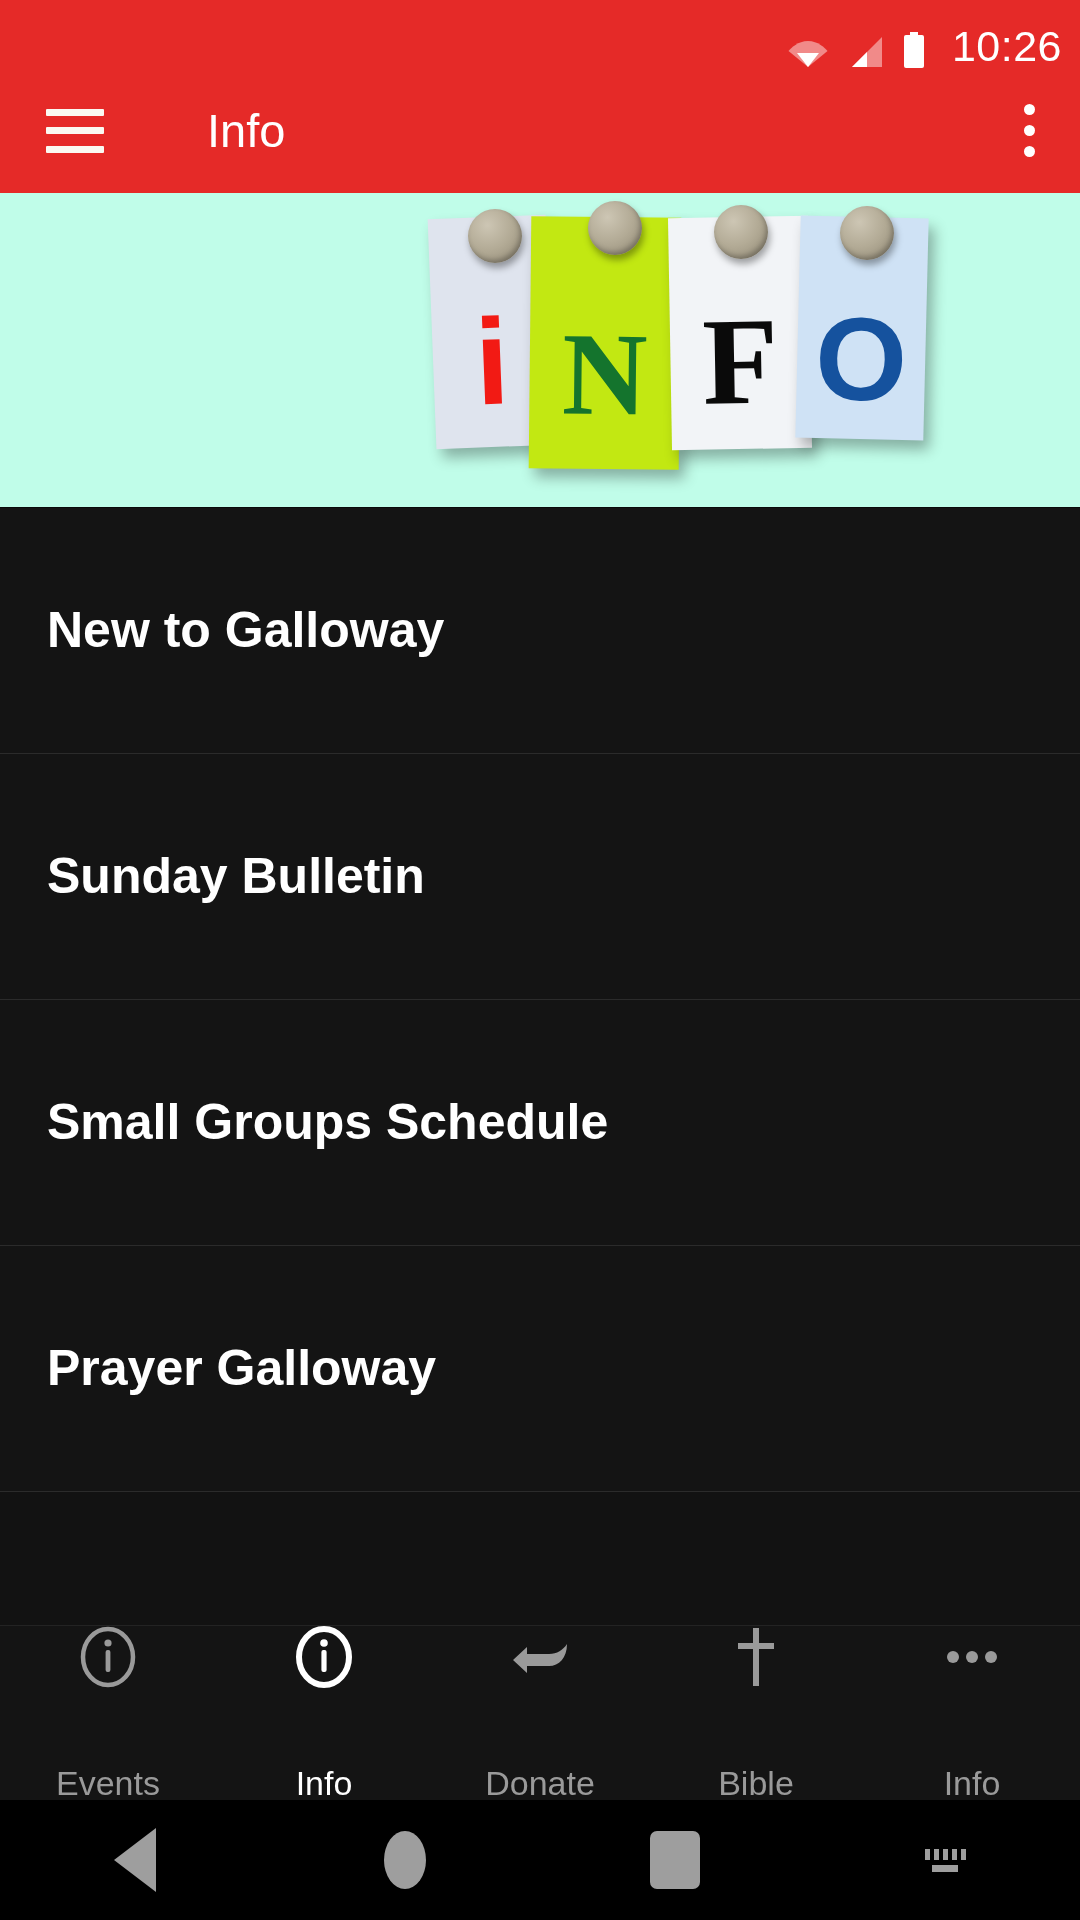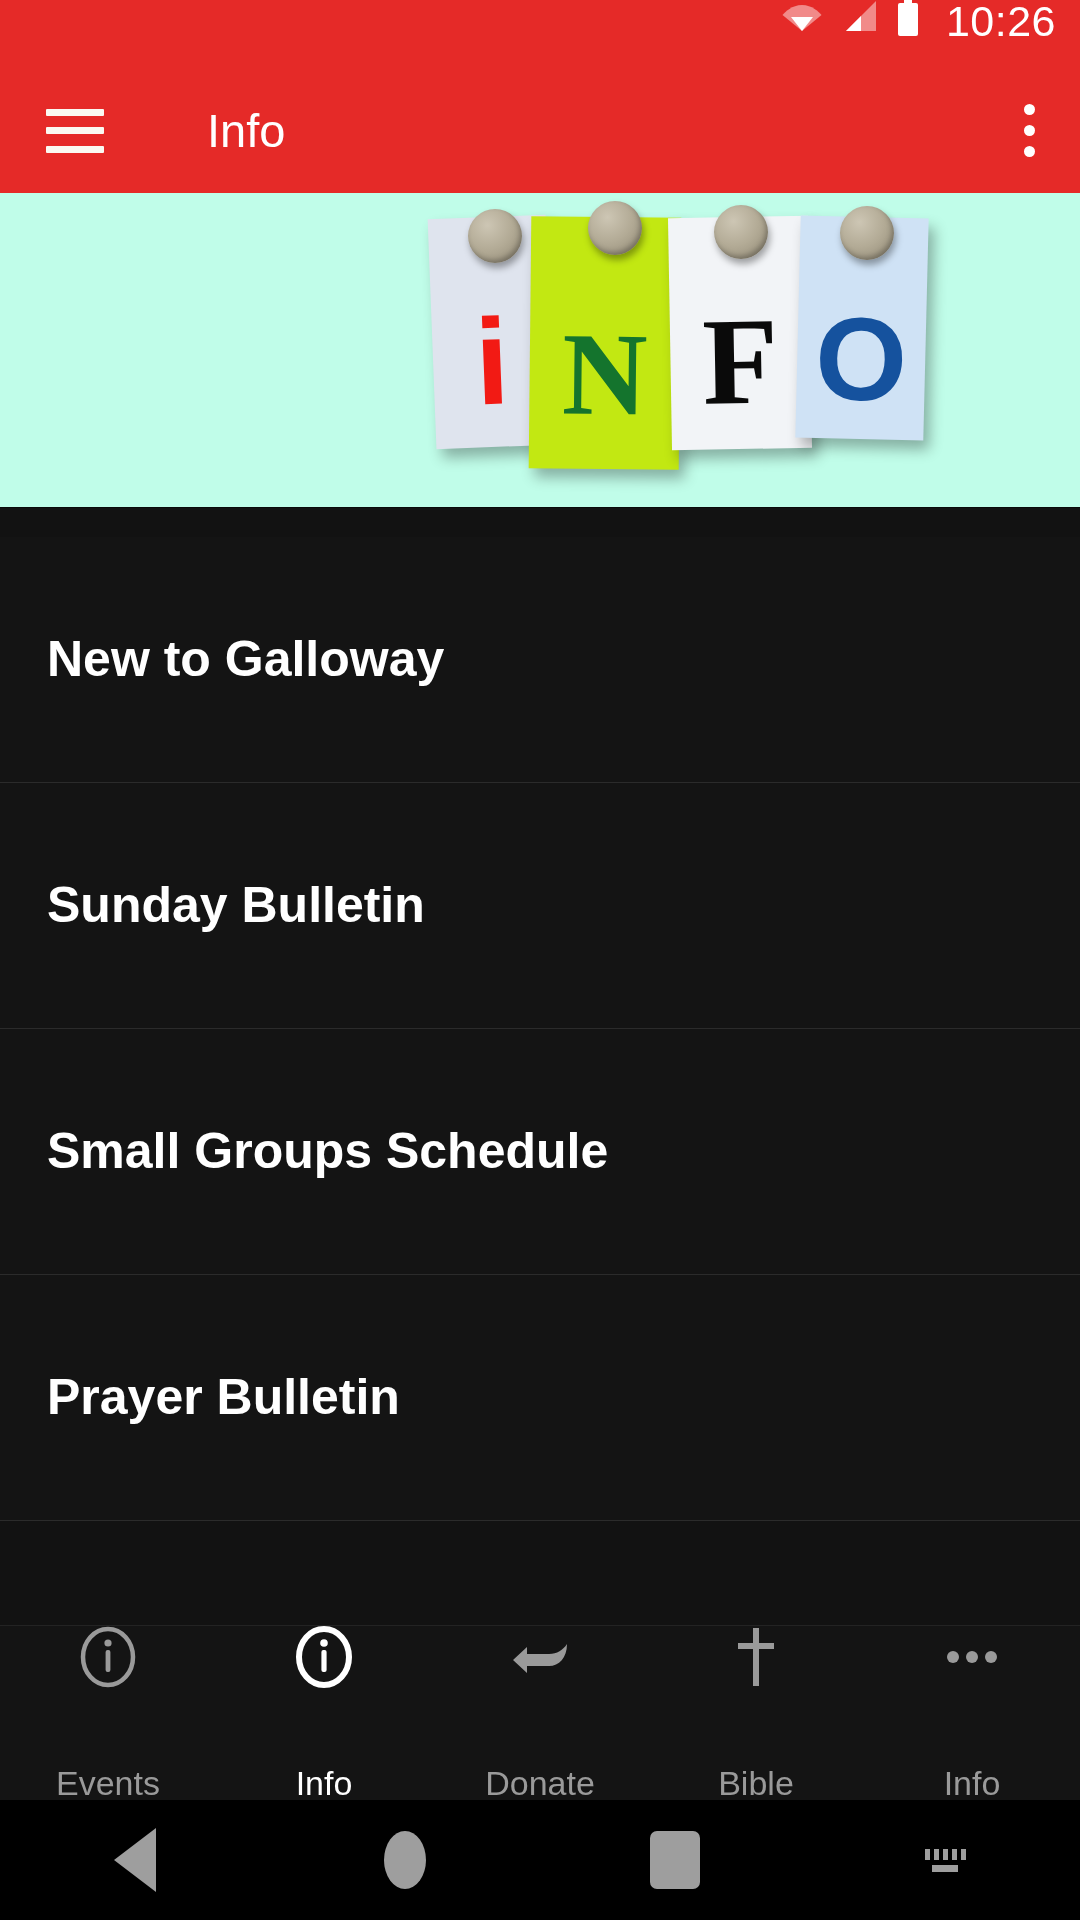--- a/index.html
+++ b/index.html
@@ -8,22 +8,22 @@
     background:#000;
     font-family:"Liberation Sans", sans-serif;
     overflow:hidden;
   }
   #screen { position:relative; width:1080px; height:1920px; background:#121212; }
 
   
   .statusbar {
     position:absolute; top:0; left:0; width:1080px; height:68px;
     background:#E52A28;
-    display:flex; align-items:flex-start; justify-content:flex-end;
-    padding-right:24px; gap:18px;
+    display:flex; align-items:flex-end; justify-content:flex-end;
+    padding-right:18px; gap:18px;
   }
   .sb-icon { display:flex; align-items:center; }
   .sb-time {
     color:#fff; font-size:43px; font-weight:400; letter-spacing:0.5px;
     margin-left:8px; line-height:1;
   }
 
   
   .appbar {
     position:absolute; top:68px; left:0; width:1080px; height:125px;
@@ -72,21 +72,21 @@
     position:absolute; width:54px; height:54px; border-radius:50%;
     background:radial-gradient(circle at 36% 30%, #cdc6b4 0%, #b3ab96 48%, #8e8672 100%);
     box-shadow:2px 5px 7px rgba(0,0,0,0.35), inset -2px -3px 5px rgba(0,0,0,0.25);
   }
   .m1 { left:48px;  top:2px; }
   .m2 { left:168px; top:-6px; }
   .m3 { left:294px; top:-2px; }
   .m4 { left:420px; top:-1px; }
 
   
-  .list { position:absolute; top:508px; left:0; width:1080px;margin-top:29px; }
+  .list { position:absolute; top:508px; left:0; width:1080px; }
   .list-item {
     position:relative; height:246px; width:1080px;
     display:flex; align-items:center;
     background:#141414;
     border-bottom:1px solid #2b2b2b;
     cursor:pointer;
   }
   .list-item-label {
     color:#ffffff; font-size:50px; font-weight:700;
     padding-left:47px; line-height:1.1;
@@ -193,21 +193,21 @@
     <div class="list-item">
       <div class="list-item-label">New to Galloway</div>
     </div>
     <div class="list-item">
       <div class="list-item-label">Sunday Bulletin</div>
     </div>
     <div class="list-item">
       <div class="list-item-label">Small Groups Schedule</div>
     </div>
     <div class="list-item">
-      <div class="list-item-label">Prayer Bulletin</div>
+      <div class="list-item-label">Prayer Galloway</div>
     </div>
   </div>
 
   <div class="tabbar">
 
     <div class="tab">
       <div class="tab-icon">
         <svg width="58" height="62" viewBox="0 0 58 62">
           <ellipse cx="29" cy="31" rx="25" ry="28" fill="none" stroke="#9a9a9a" stroke-width="4.5"></ellipse>
           <circle cx="29" cy="17" r="3.6" fill="#9a9a9a"></circle>

